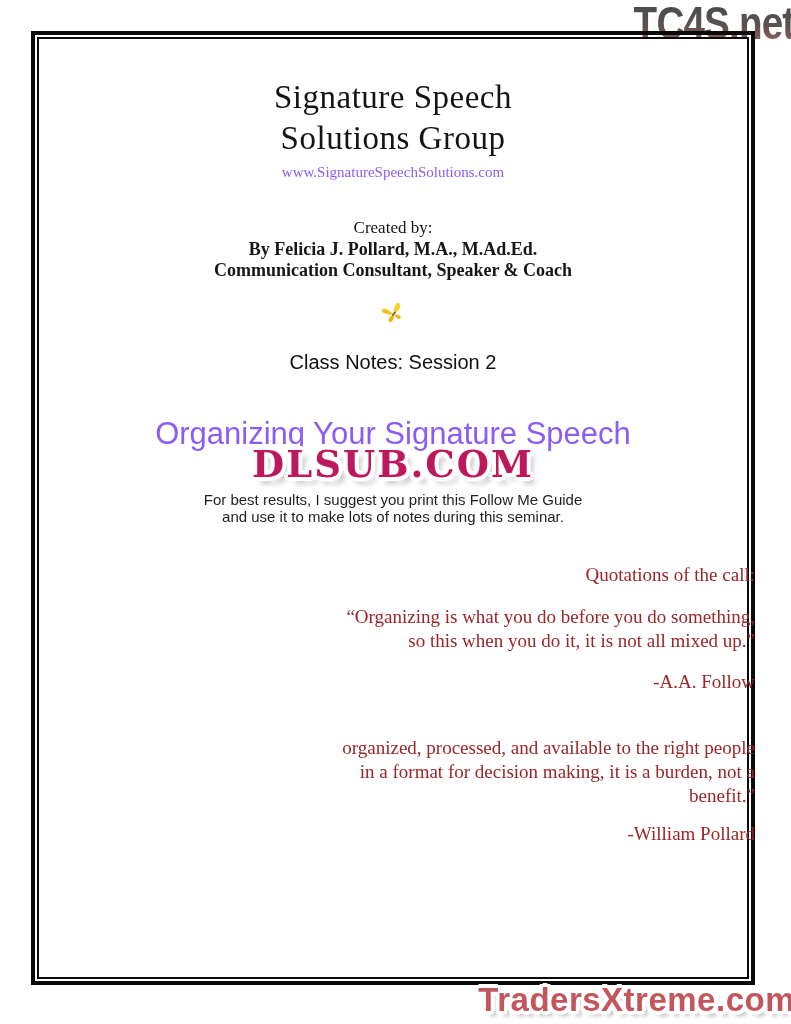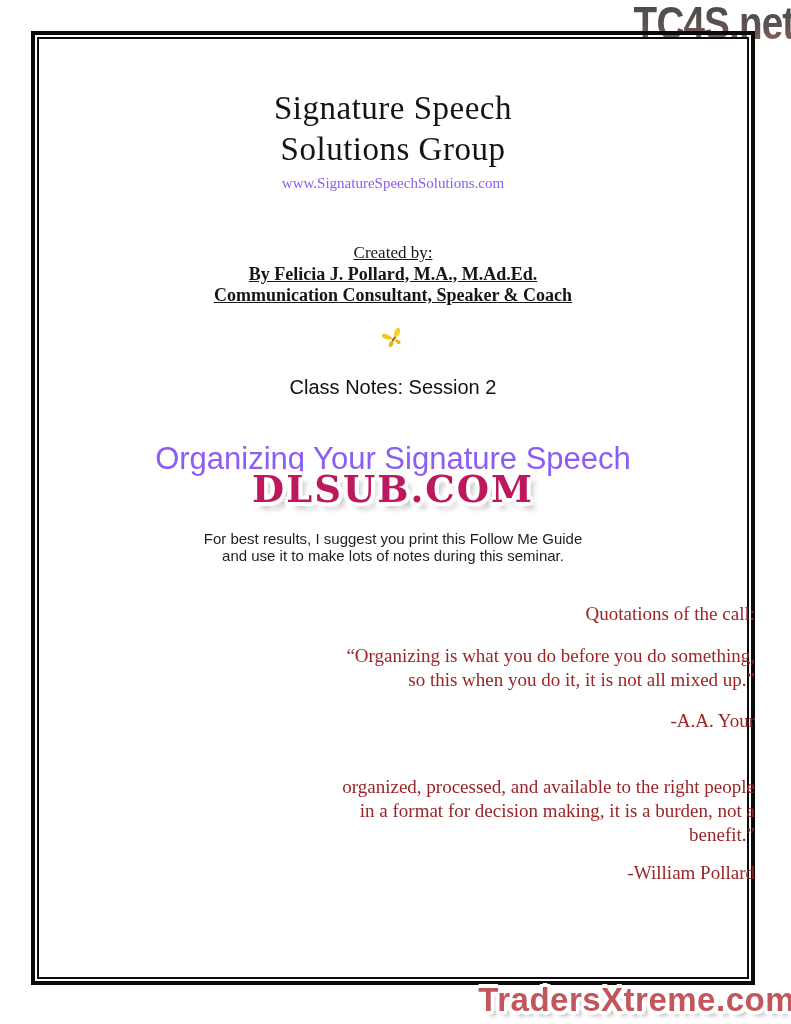--- a/index.html
+++ b/index.html
@@ -76,40 +76,40 @@
     white-space: nowrap;
     text-shadow:
       -3px -3px 0 #fff, 3px -3px 0 #fff, -3px 3px 0 #fff, 3px 3px 0 #fff,
       -4px 0 0 #fff, 4px 0 0 #fff, 0 -4px 0 #fff, 0 4px 0 #fff,
       5px 5px 4px #b3b3b3;
   }
 
   
   .content {
     position: absolute;
-    left: 31px; top: 30px;
+    left: 31px; top: 19px;
     width: 724px; height: 714px;
     z-index: 3;
     padding-top: 58px;
     text-align: center;
   }
   .title {
     font-size: 33px;
     line-height: 41px;
     font-weight: 400;
     letter-spacing: 0.5px;
     color: #141414;
   }
   .site-url {
     margin-top: 4px;
     font-size: 15px;
     line-height: 18px;
     color: #8b5cf6;
   }
-  .author-block { margin-top: 50px; font-size: 18px; line-height: 21.5px; text-decoration: underline; }
+  .author-block { margin-top: 36px; font-size: 18px; line-height: 21.5px; }
   .author-name, .author-role { font-weight: 700; font-size: 18px; }
   .created-by { font-size: 17px; }
   .author-link {
     display: inline-block;
     font-weight: 700;
     font-size: 18px;
     color: #0000ee;
     text-decoration: underline;
   }
   .butterfly { margin-top: 18px; height: 27px; }
@@ -122,21 +122,21 @@
   }
   .main-block { position: relative; margin-top: 41px; }
   .main-heading {
     font-family: "Liberation Sans", sans-serif;
     font-weight: 400;
     font-size: 31px;
     line-height: 38px;
     color: #8b5cf6;
   }
   .instructions {
-    margin-top: 52px;
+    margin-top: 38px;
     font-family: "Liberation Sans", sans-serif;
     font-size: 15px;
     line-height: 17.5px;
     color: #1f1f1f;
   }
   .quotes {
     margin-top: 37px;
     margin-left: 134px;
     text-align: right;
     color: #9b2427;
@@ -186,21 +186,21 @@
   <section class="main-block">
     <h2 class="main-heading">Organizing Your Signature Speech</h2>
     <div class="wm-dlsub">DLSUB.COM</div>
     <p class="instructions"><span>For best results, I suggest you print this Follow Me Guide</span><br><span>and use it to make lots of notes during this seminar.</span></p>
   </section>
 
   <section class="quotes">
     <p class="q-label">Quotations of the call:</p>
 
     <p class="q-body"><span>“Organizing is what you do before you do something,</span><br><span>so this when you do it, it is not all mixed up.”</span></p>
-    <p class="q-attr">-A.A. Your</p>
+    <p class="q-attr">-A.A. Follow</p>
 
     <p class="q-body"><br><span>organized, processed, and available to the right people</span><br><span>in a format for decision making, it is a burden, not a</span><br><span>benefit.”</span></p>
     <p class="q-attr q-attr2">-William Pollard</p>
   </section>
 
 </main>
 
 <div class="wm-traders">TradersXtreme.com</div>
 
 </body></html>

